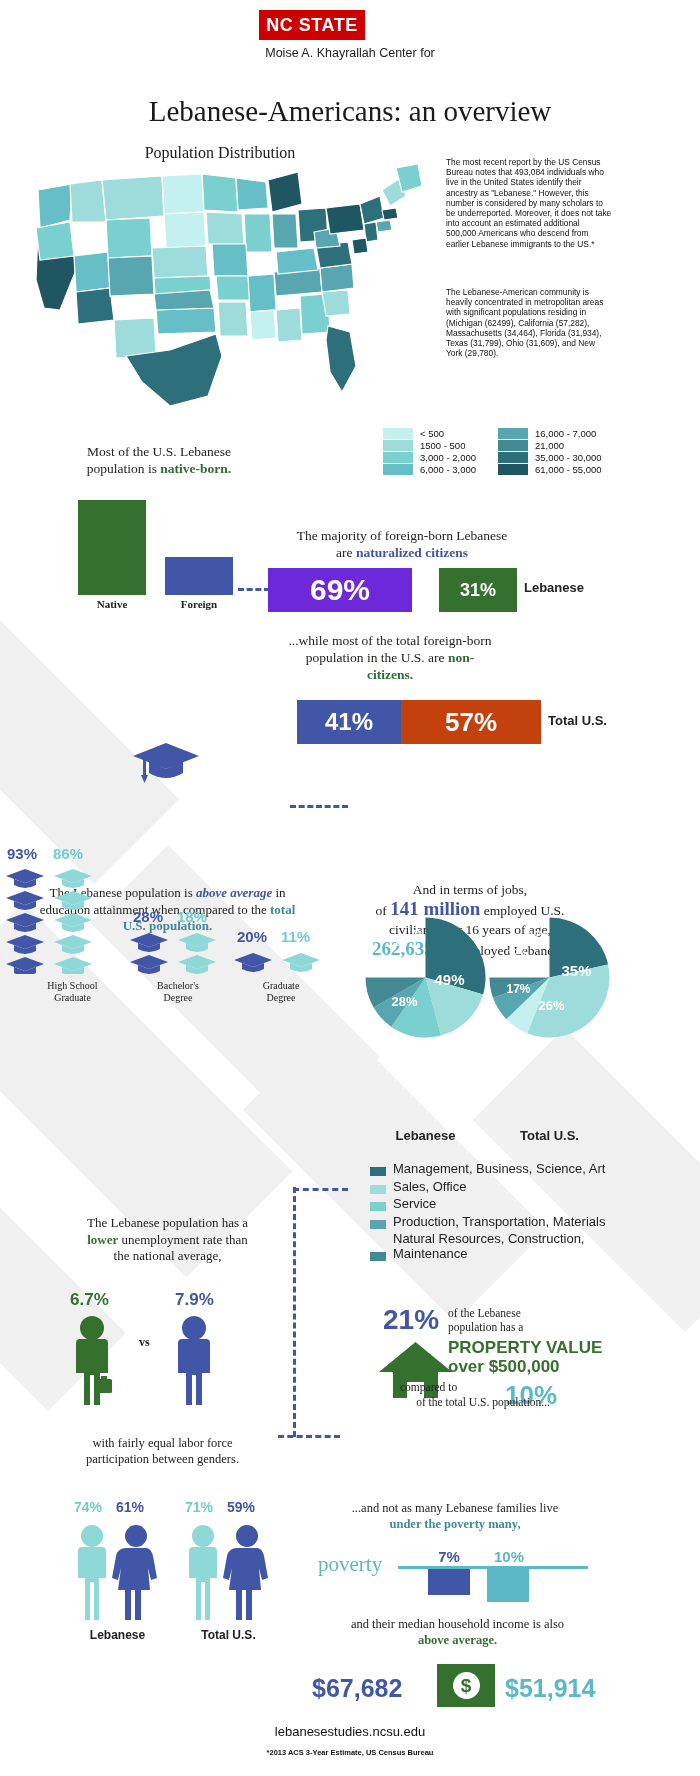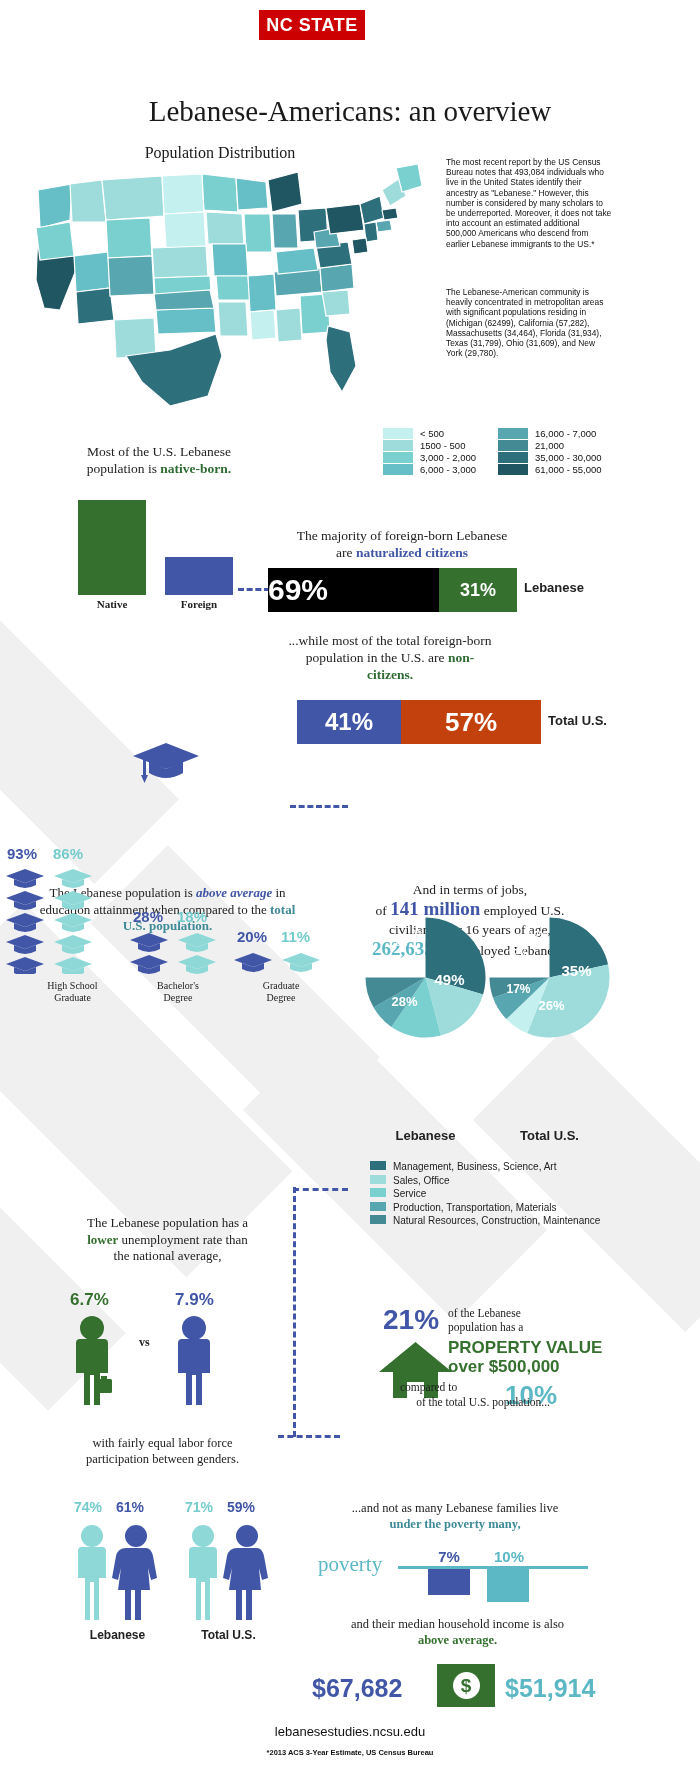--- a/index.html
+++ b/index.html
@@ -59,22 +59,22 @@
   .lblNative { position:absolute; left:78px; top:598px; width:68px; text-align:center;
                font-size:11px; font-weight:bold; }
   .lblForeign { position:absolute; left:165px; top:598px; width:68px; text-align:center;
                font-size:11px; font-weight:bold; }
 
   
   .nat-text { position:absolute; left:252px; top:527px; width:300px; text-align:center;
               font-size:13.5px; line-height:17px; }
   .bold-blue { color:#4156A6; font-weight:bold; }
   .bold-teal { color:#3E8A97; font-weight:bold; }
-  .lebBar { position:absolute; left:268px; top:568px; width:171px; height:44px; background:#000000;
-            display:flex; align-items:center; }
+  .lebBar { position:absolute; left:268px; top:568px; width:144px; height:44px; background:#6d28d9;
+            display:flex; align-items:center; justify-content:center; }
   .lebBar span { color:#fff; font-size:30px; font-weight:bold; }
   .lebBar2 { position:absolute; left:439px; top:568px; width:78px; height:44px; background:#35702F;
              display:flex; align-items:center; justify-content:center; }
   .lebBar2 span { color:#fff; font-size:18px; font-weight:bold; }
   .lebLbl { position:absolute; left:524px; top:580px; font-size:13px; font-weight:bold; }
 
   .nonc-text { position:absolute; left:225px; top:632px; width:330px; text-align:center;
                font-size:13.5px; line-height:17px; }
   .usBar { position:absolute; left:297px; top:700px; width:104px; height:44px; background:#4156A6;
            display:flex; align-items:center; justify-content:center; }
@@ -95,21 +95,21 @@
   .pct-navy { position:absolute; font-size:15px; font-weight:bold; color:#4156A6; }
   .pct-teal { position:absolute; font-size:15px; font-weight:bold; color:#74CBCB; }
 
   .jobs-text { position:absolute; left:330px; top:880px; width:280px; text-align:center;
                font-size:13.5px; line-height:19px; }
   .big-navy { font-size:19px; font-weight:bold; color:#4156A6; }
   .big-teal { font-size:19px; font-weight:bold; color:#5CB8C4; }
 
   .pieLbl { position:absolute; font-size:13px; font-weight:bold; text-align:center; }
   .pieLegend { position:absolute; left:370px; top:1161px; width:240px; }
-  .pli { display:flex; align-items:flex-start; font-size:10px; margin-bottom:2.5px; }
+  .pli { display:flex; align-items:flex-end; font-size:13px; margin-bottom:2.5px; }
   .plsw { width:16px; height:9px; margin-right:7px; flex:none; }
 
   
   .unemp-text { position:absolute; left:45px; top:1215px; width:245px; text-align:center;
                 font-size:13px; line-height:16.5px; }
   .bold-green2 { color:#35702F; font-weight:bold; }
   .u1 { position:absolute; left:70px; top:1290px; font-size:17px; font-weight:bold; color:#35702F; }
   .u2 { position:absolute; left:175px; top:1290px; font-size:17px; font-weight:bold; color:#4156A6; }
   .vs { position:absolute; left:139px; top:1335px; font-size:12px; font-weight:bold; }
   .labor-text { position:absolute; left:35px; top:1435px; width:255px; text-align:center;
@@ -162,20 +162,21 @@
 
 <div class="wm" style="left:-40px;top:560px;width:120px;height:330px;"></div>
 <div class="wm" style="left:30px;top:900px;width:150px;height:380px;"></div>
 <div class="wm" style="left:180px;top:840px;width:110px;height:300px;"></div>
 <div class="wm" style="left:330px;top:1020px;width:130px;height:300px;"></div>
 <div class="wm" style="left:-60px;top:1150px;width:110px;height:260px;"></div>
 <div class="wm" style="left:560px;top:1030px;width:130px;height:300px;"></div>
 
 <div class="logo">NC STATE</div>
 <div class="subtitle">
+  <div>Moise A. Khayrallah Center for</div>
 </div>
 <div class="maintitle serif">Lebanese-Americans: an overview</div>
 
 <div class="mapcap serif">Population Distribution</div>
 
 <svg id="usmap" width="400" height="270" viewBox="0 0 400 270">
   <g stroke="#ffffff" stroke-width="1.2">
 
     <polygon points="8,70 40,62 46,110 30,150 14,148 6,120" fill="#205662"></polygon>
     <polygon points="8,30 42,24 40,60 10,68" fill="#66BFC6"></polygon>

